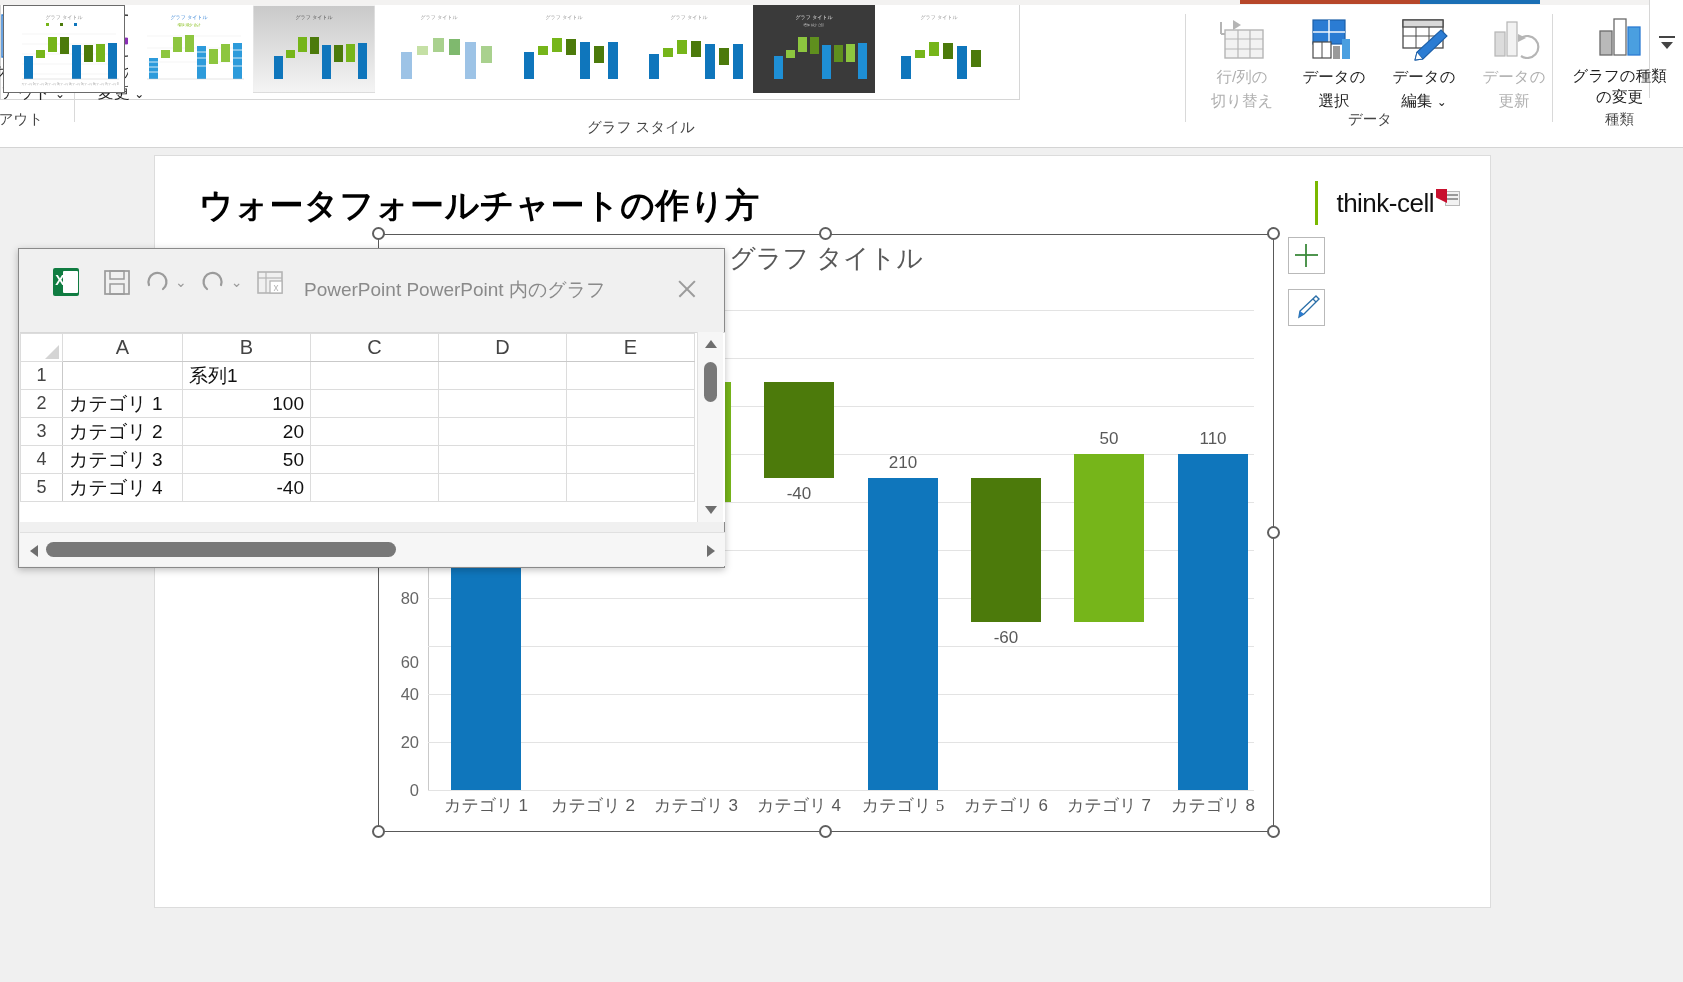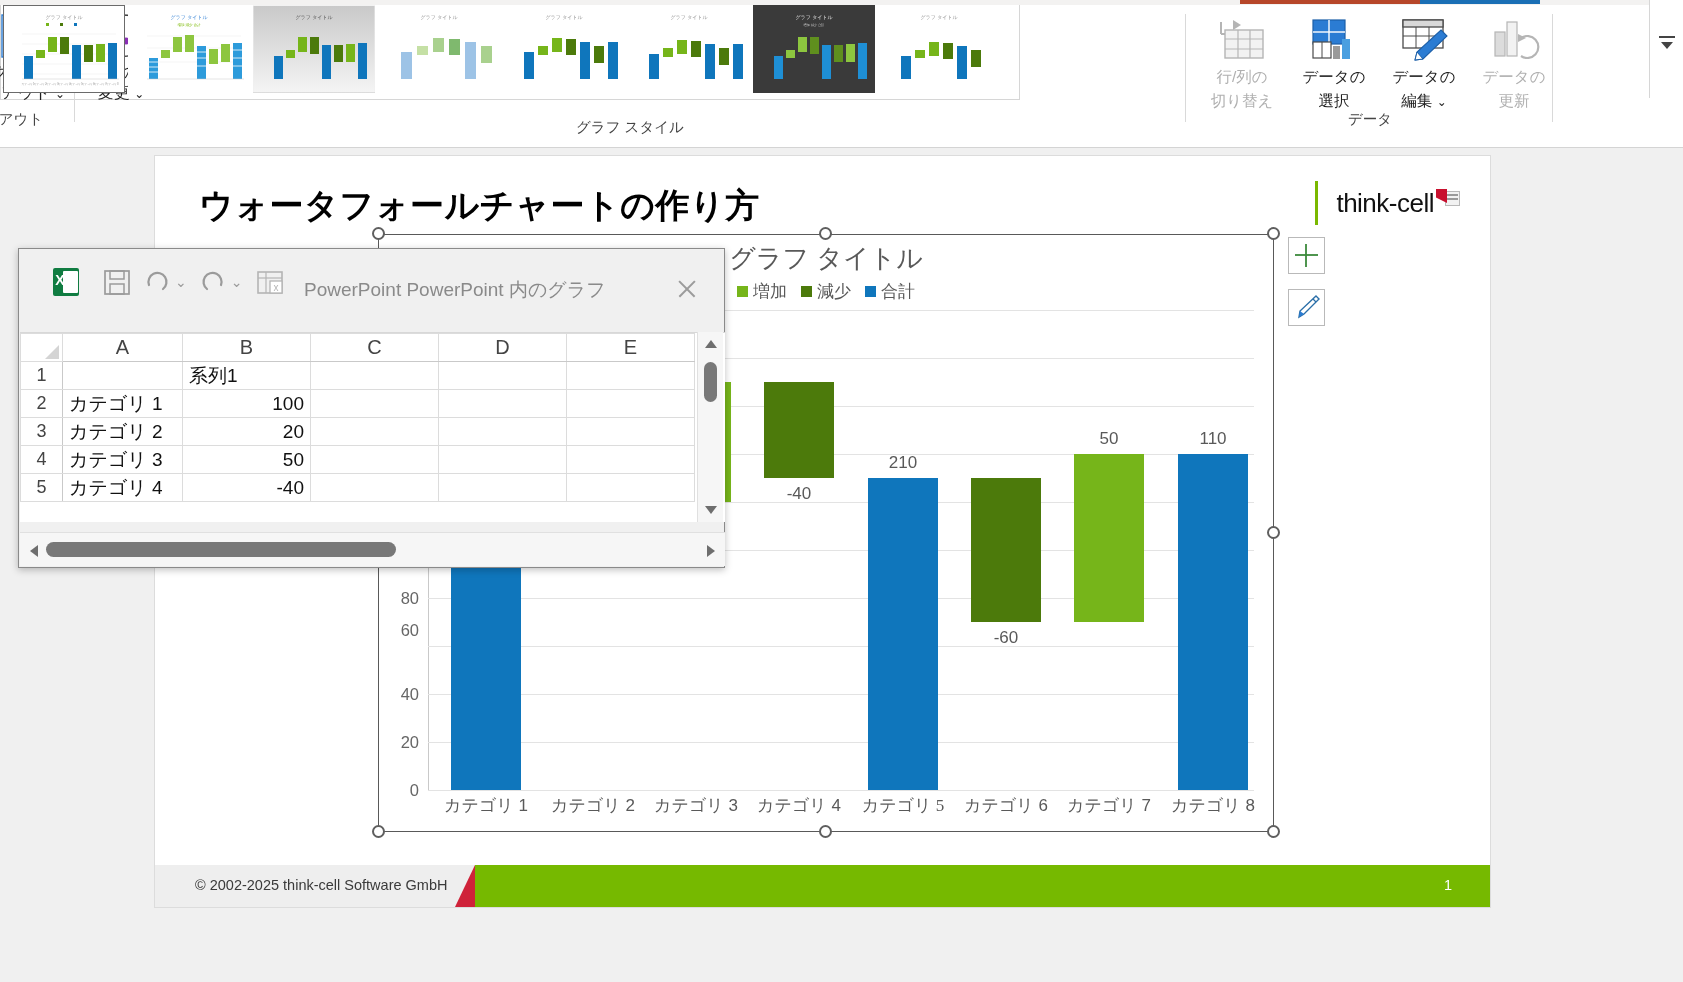--- a/index.html
+++ b/index.html
@@ -383,21 +383,21 @@
           <rect x="78" y="40" width="10" height="33" fill="#0f76bc"></rect>
           <rect x="92" y="44" width="10" height="17" fill="#4c7a0b"></rect>
         </svg>
       </div>
     </div>
     <div class="gal-more">
       <div class="chevbar"></div>
       <div class="chev"></div>
     </div>
   </div>
-  <div class="grp-title" style="position:absolute;left:500px;top:118px;width:260px;">グラフ スタイル</div>
+  <div class="grp-title" style="position:absolute;left:511px;top:118px;width:260px;">グラフ スタイル</div>
 
   <div class="grp-sep" style="left:1185px;"></div>
 
   <div class="grp datagrp">
     <div class="dbtn dis" style="left:8px;">
       <div class="dicon">
         <svg width="58" height="46" viewBox="0 0 58 46" style="margin-top:3px;">
           <path d="M8 6 L8 18 M8 18 L20 18" stroke="#b5b5b5" stroke-width="2" fill="none"></path>
           <path d="M20 4 L28 9 L20 14 Z" fill="#b5b5b5"></path>
           <rect x="12" y="14" width="38" height="28" fill="#f2f2f2" stroke="#b5b5b5" stroke-width="1.4"></rect>
@@ -457,20 +457,34 @@
       </div>
       <div class="dlabel">データの</div>
       <div class="dlabel">更新</div>
     </div>
 
     <div class="grp-title">データ</div>
   </div>
 
   <div class="grp-sep" style="left:1552px;"></div>
 
+  <div class="grp typegrp">
+    <div style="position:absolute;left:40px;top:8px;">
+      <svg width="50" height="46" viewBox="0 0 50 46">
+        <rect x="4" y="18" width="12" height="24" fill="#b9b9b9" stroke="#6a6a6a" stroke-width="1.3"></rect>
+        <rect x="18" y="6" width="12" height="36" fill="#ffffff" stroke="#6a6a6a" stroke-width="1.3"></rect>
+        <rect x="32" y="14" width="12" height="28" fill="#4a9fe0" stroke="#2b7cd3" stroke-width="1.3"></rect>
+      </svg>
+    </div>
+    <div class="lbl">
+      <span>グラフの種類</span><br>
+      <span>の変更</span>
+    </div>
+    <div class="grp-title">種類</div>
+  </div>
 </div>
 
 <div class="slide-bg"></div>
 
 <div class="slide">
   <div class="slide-title">ウォータフォールチャートの作り方</div>
 
   <div class="tc-logo">
     <div class="tc-bar"></div>
     <div class="tc-text">think-cell</div>
@@ -478,54 +492,40 @@
       <div class="m2"></div>
         <div class="m1"></div>
         <div class="m3"></div>
         <div class="m4"></div>
     </div>
   </div>
 
   <div class="chart-frame">
     <div class="chart-title">グラフ タイトル</div>
 
-    <div class="chart-legend">
-      <div class="lg-item">
-        <span class="lg-sw" style="background:#76b51a"></span>
-        <span>増加</span>
-      </div>
-      <div class="lg-item">
-        <span class="lg-sw" style="background:#4c7a0b"></span>
-        <span>減少</span>
-      </div>
-      <div class="lg-item">
-        <span class="lg-sw" style="background:#0f76bc"></span>
-        <span>合計</span>
-      </div>
-    </div>
 
     <div class="plot">
       <div class="axis-y"></div>
 
       <div class="gridline" style="top:0px"></div>
       <div class="gridline" style="top:48px"></div>
       <div class="gridline" style="top:96px"></div>
       <div class="gridline" style="top:144px"></div>
       <div class="gridline" style="top:192px"></div>
       <div class="gridline" style="top:240px"></div>
       <div class="gridline" style="top:288px"></div>
       <div class="gridline" style="top:336px"></div>
       <div class="gridline" style="top:384px"></div>
       <div class="gridline" style="top:432px"></div>
       <div class="gridline" style="top:480px"></div>
 
       <div class="ytick" style="top:480px">0</div>
       <div class="ytick" style="top:432px">20</div>
       <div class="ytick" style="top:384px">40</div>
-      <div class="ytick" style="top:320px">60</div>
+      <div class="ytick" style="top:352px">60</div>
       <div class="ytick" style="top:288px">80</div>
 
       <div class="bar" style="left:23px;  width:70px; top:240px; height:240px; background:#0f76bc"></div>
       <div class="bar" style="left:130px; width:70px; top:192px; height:48px;  background:#76b51a"></div>
       <div class="bar" style="left:233px; width:70px; top:72px;  height:120px; background:#76b51a"></div>
       <div class="bar" style="left:336px; width:70px; top:72px;  height:96px;  background:#4c7a0b"></div>
       <div class="bar" style="left:440px; width:70px; top:168px; height:312px; background:#0f76bc"></div>
       <div class="bar" style="left:543px; width:70px; top:168px; height:144px; background:#4c7a0b"></div>
       <div class="bar" style="left:646px; width:70px; top:144px; height:168px; background:#76b51a"></div>
       <div class="bar" style="left:750px; width:70px; top:144px; height:336px; background:#0f76bc"></div>
@@ -542,26 +542,20 @@
       <div class="xlbl" style="left:165px;">カテゴリ 2</div>
       <div class="xlbl" style="left:268px;">カテゴリ 3</div>
       <div class="xlbl" style="left:371px;">カテゴリ 4</div>
       <div class="xlbl" style="left:475px;font-family:Liberation Serif, serif;">カテゴリ 5</div>
       <div class="xlbl" style="left:578px;">カテゴリ 6</div>
       <div class="xlbl" style="left:681px;">カテゴリ 7</div>
       <div class="xlbl" style="left:785px;">カテゴリ 8</div>
     </div>
   </div>
 
-  <div class="slide-footer">
-    <div class="footer-red"></div>
-    <div class="footer-green"></div>
-    <div class="footer-copy">© 2002-2025 think-cell Software GmbH</div>
-    <div class="footer-pagenum">1</div>
-  </div>
 </div>
 
 <div class="selbox">
   <div class="selline" style="left:0;  top:0;   width:896px; height:1px;"></div>
   <div class="selline" style="left:0;  top:597px; width:896px; height:1px;"></div>
   <div class="selline" style="left:0;  top:0;   width:1px; height:598px;"></div>
   <div class="selline" style="left:895px; top:0; width:1px; height:598px;"></div>
   <div class="handle" style="left:-6px;  top:-7px;"></div>
   <div class="handle" style="left:441px; top:-7px;"></div>
   <div class="handle" style="left:889px; top:-7px;"></div>

